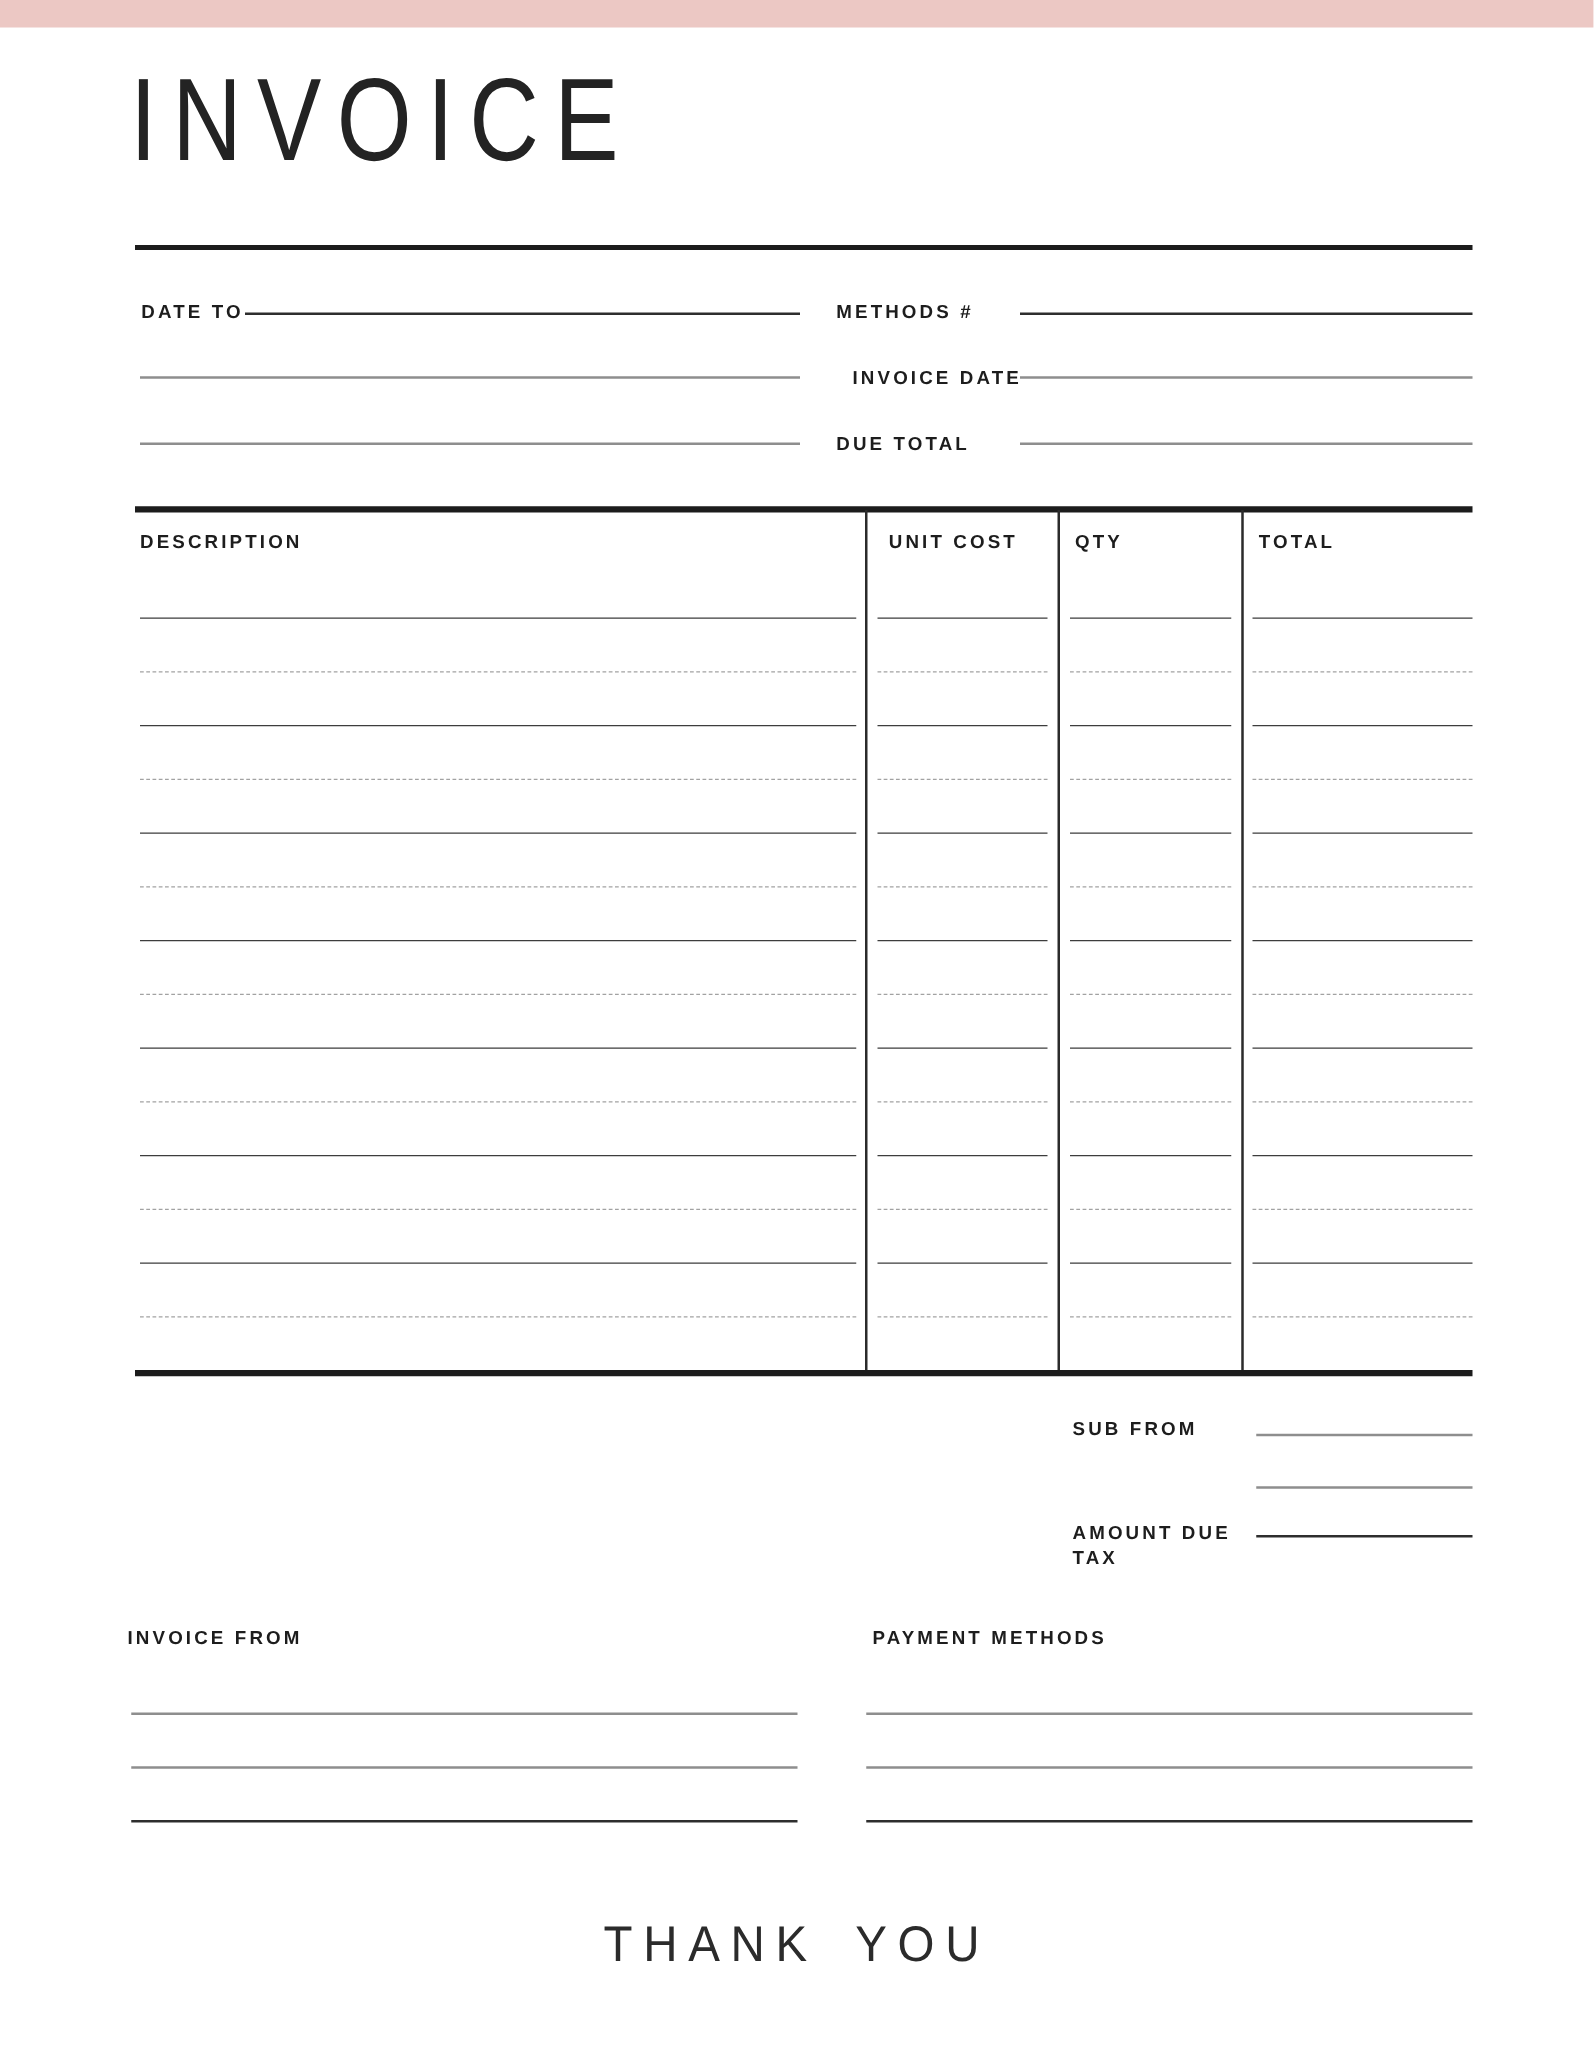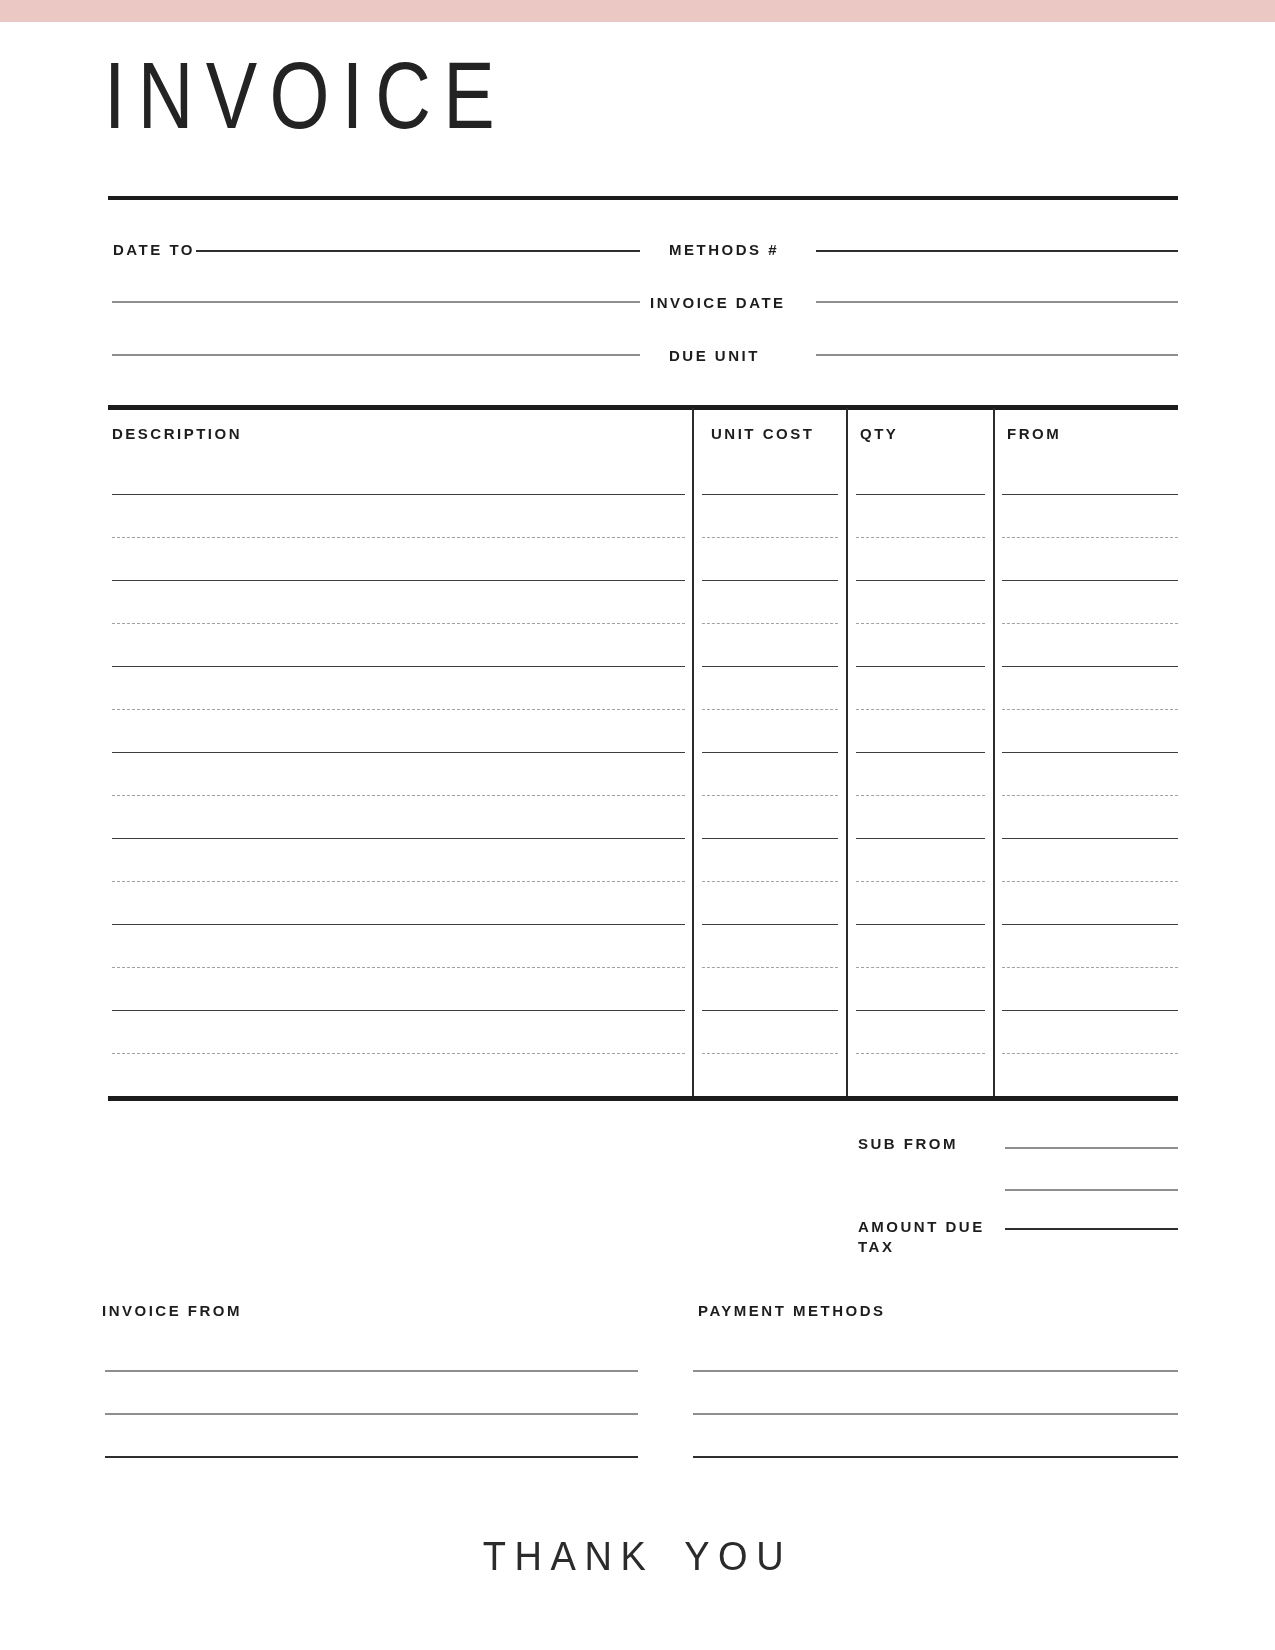--- a/index.html
+++ b/index.html
@@ -53,33 +53,33 @@
   <div class="bar" style="left:108px;top:196px;width:1070px;height:4px;"></div>
 
   <div class="label" style="left:113px;top:242px;">DATE TO</div>
   <div class="hline" style="left:196px;top:250px;width:444px;"></div>
   <div class="hline gray" style="left:112px;top:301px;width:528px;"></div>
   <div class="hline gray" style="left:112px;top:354px;width:528px;"></div>
 
   <div class="label" style="left:669px;top:242px;">METHODS #</div>
   <div class="hline" style="left:816px;top:250px;width:362px;"></div>
 
-  <div class="label" style="left:650px;top:295px;">INVOICE DATE</div>
+  <div class="label" style="left:682px;top:295px;">INVOICE DATE</div>
   <div class="hline gray" style="left:816px;top:301px;width:362px;"></div>
 
-  <div class="label" style="left:669px;top:348px;">DUE UNIT</div>
+  <div class="label" style="left:669px;top:348px;">DUE TOTAL</div>
   <div class="hline gray" style="left:816px;top:354px;width:362px;"></div>
 
   <div id="items-table">
     <div class="bar" style="left:108px;top:405px;width:1070px;height:5px;"></div>
 
     <div class="label" style="left:112px;top:426px;">DESCRIPTION</div>
     <div class="label" style="left:711px;top:426px;">UNIT COST</div>
     <div class="label" style="left:860px;top:426px;">QTY</div>
-    <div class="label" style="left:1007px;top:426px;">FROM</div>
+    <div class="label" style="left:1007px;top:426px;">TOTAL</div>
 
     <div class="vdiv" style="left:692px;"></div>
     <div class="vdiv" style="left:846px;"></div>
     <div class="vdiv" style="left:993px;"></div>
 
     <div class="bar" style="left:108px;top:1096px;width:1070px;height:5px;"></div>
   <div class="rline solid" style="top: 494px; left: 112px; width: 573px;"></div>
       <div class="rline solid" style="top: 494px; left: 702px; width: 136px;"></div>
       <div class="rline solid" style="top: 494px; left: 856px; width: 129px;"></div>
       <div class="rline solid" style="top: 494px; left: 1002px; width: 176px;"></div>

